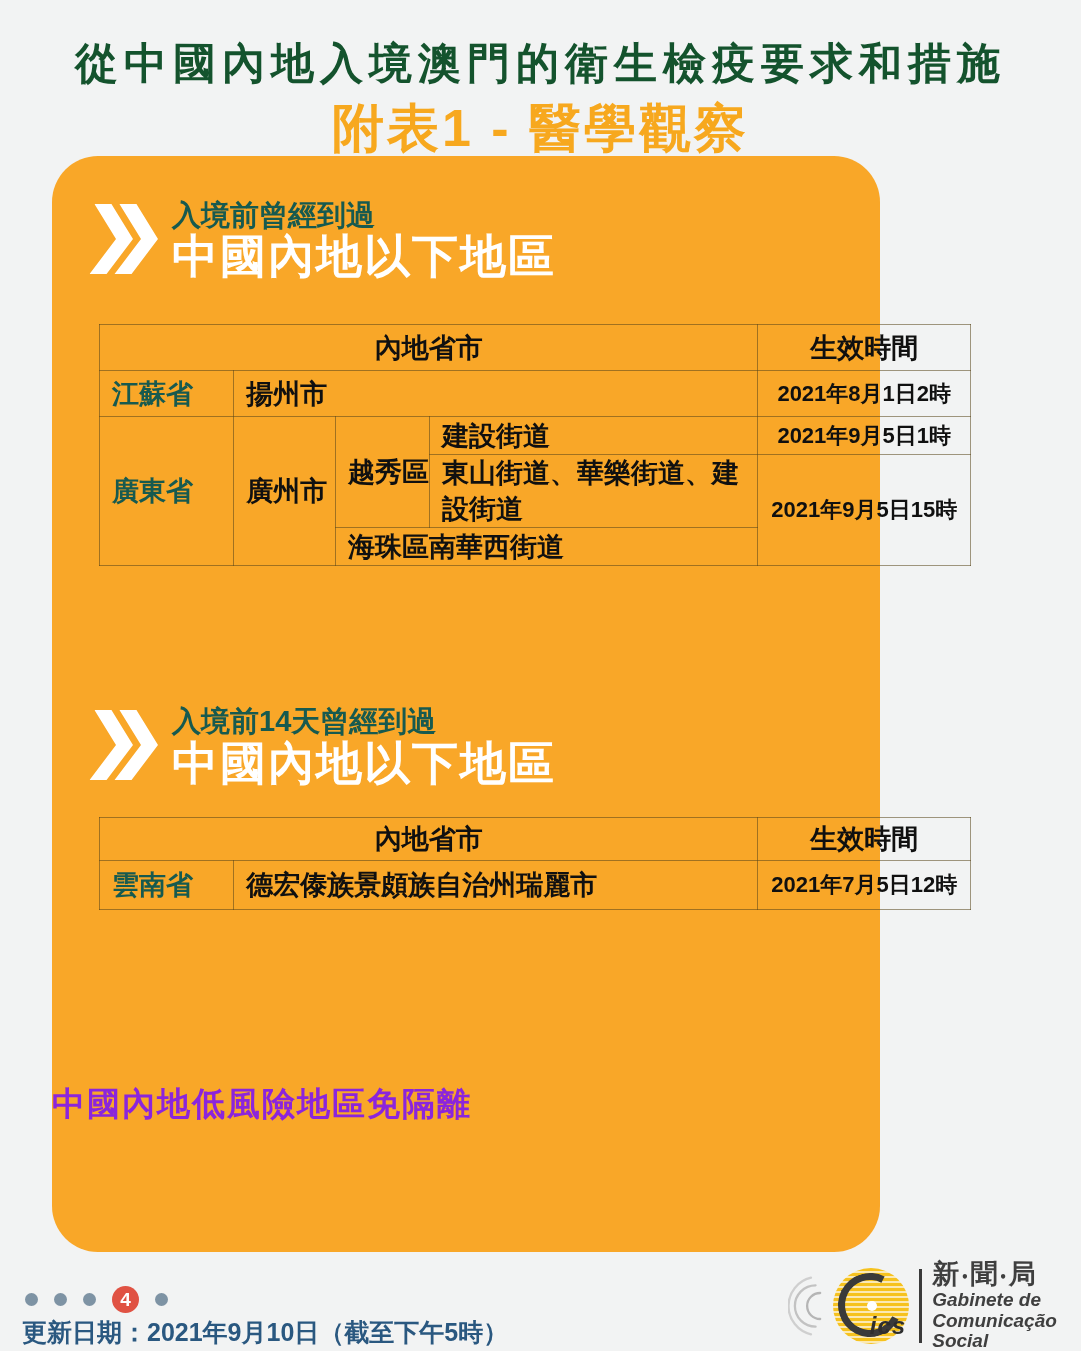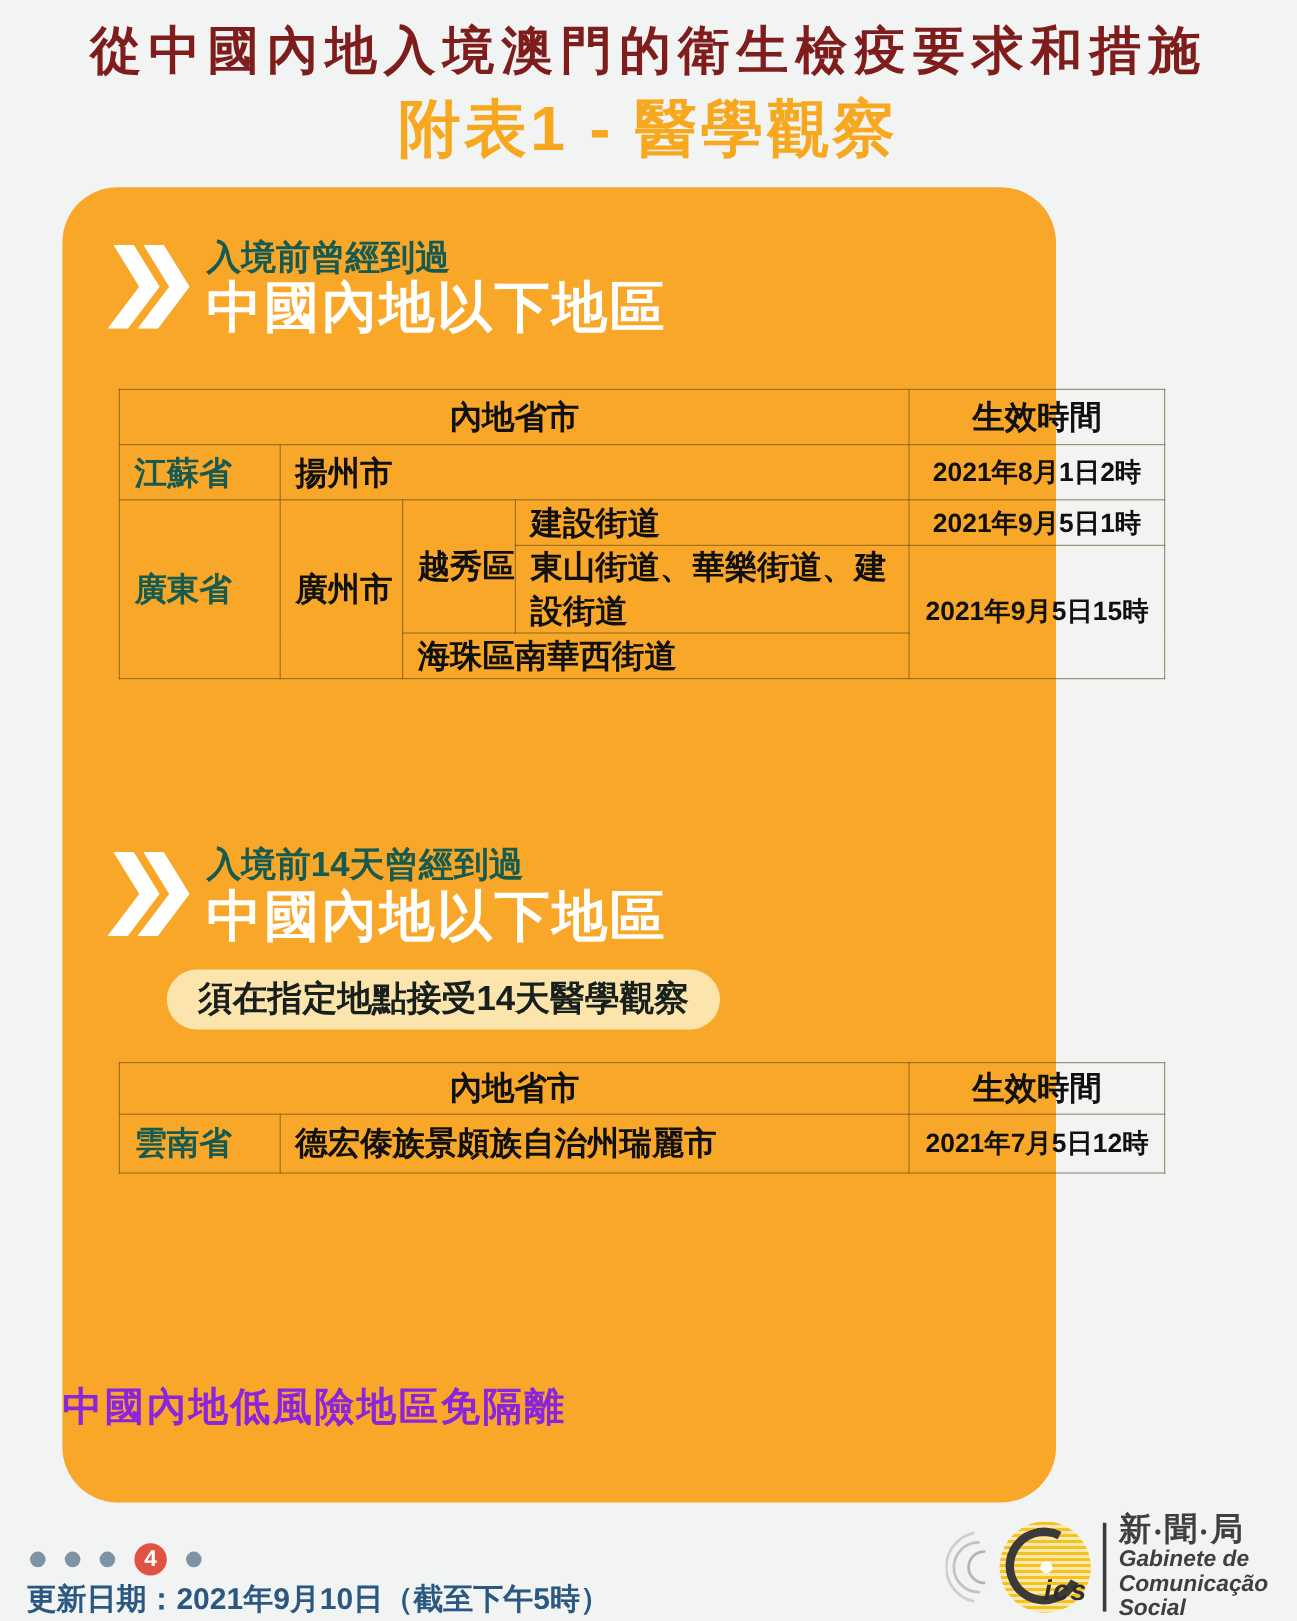--- a/index.html
+++ b/index.html
@@ -1,19 +1,19 @@
 <!DOCTYPE html>
 <html lang="zh-Hant"><head>
 <meta charset="utf-8">
 <style>
   html,body{margin:0;padding:0;}
   body{width:1081px;height:1351px;background:#F2F3F3;font-family:"Liberation Sans", sans-serif;position:relative;overflow:hidden;}
 
-  .page-title{margin:0;padding-top:20px;text-align:center;font-size:43px;font-weight:800;
-    color:#7f1d1d;letter-spacing:6px;line-height:1.1;}
+  .page-title{margin:0;padding-top:40px;text-align:center;font-size:43px;font-weight:800;
+    color:#14532d;letter-spacing:6px;line-height:1.1;}
   .page-subtitle{margin:6px;padding-top:8px;text-align:center;font-size:52px;font-weight:800;
     color:#F7A81E;letter-spacing:3px;line-height:1.05;}
 
   .card{position:absolute;left:52px;top:156px;width:828px;height:1096px;
     background:#F9A728;border-radius:46px;}
 
   .section{display:flex;gap:14px;margin-left:40px;}
   .sec-1{padding-top:44px;}
   .sec-2{margin-top:140px;}
   .chev{flex:0 0 auto;margin-top:4px;transform:skewX(-4deg);}
@@ -118,21 +118,20 @@
   <div class="section sec-2">
     <svg class="chev" width="66" height="70" viewBox="0 0 66 70">
       <polygon points="0,0 17,0 41,35 17,70 0,70 24,35" fill="#FFFFFF"></polygon>
       <polygon points="25,0 42,0 66,35 42,70 25,70 49,35" fill="#FFFFFF"></polygon>
     </svg>
     <div class="sec-text">
       <span class="sec-tag">入境前14天曾經到過</span>
       <span class="sec-heading">中國內地以下地區</span>
     </div>
   </div>
-  <div class="note">須在指定地點接受14天醫學觀察</div>
   <div class="tablewrap tw-2">
       <table class="tbl t2">
         <colgroup>
           <col style="width: 15.4%;">
           <col style="width: 60.2%;">
           <col style="width: 24.4%;">
         </colgroup>
         <tbody>
           <tr>
             <td colspan="2" class="head">內地省市</td>

